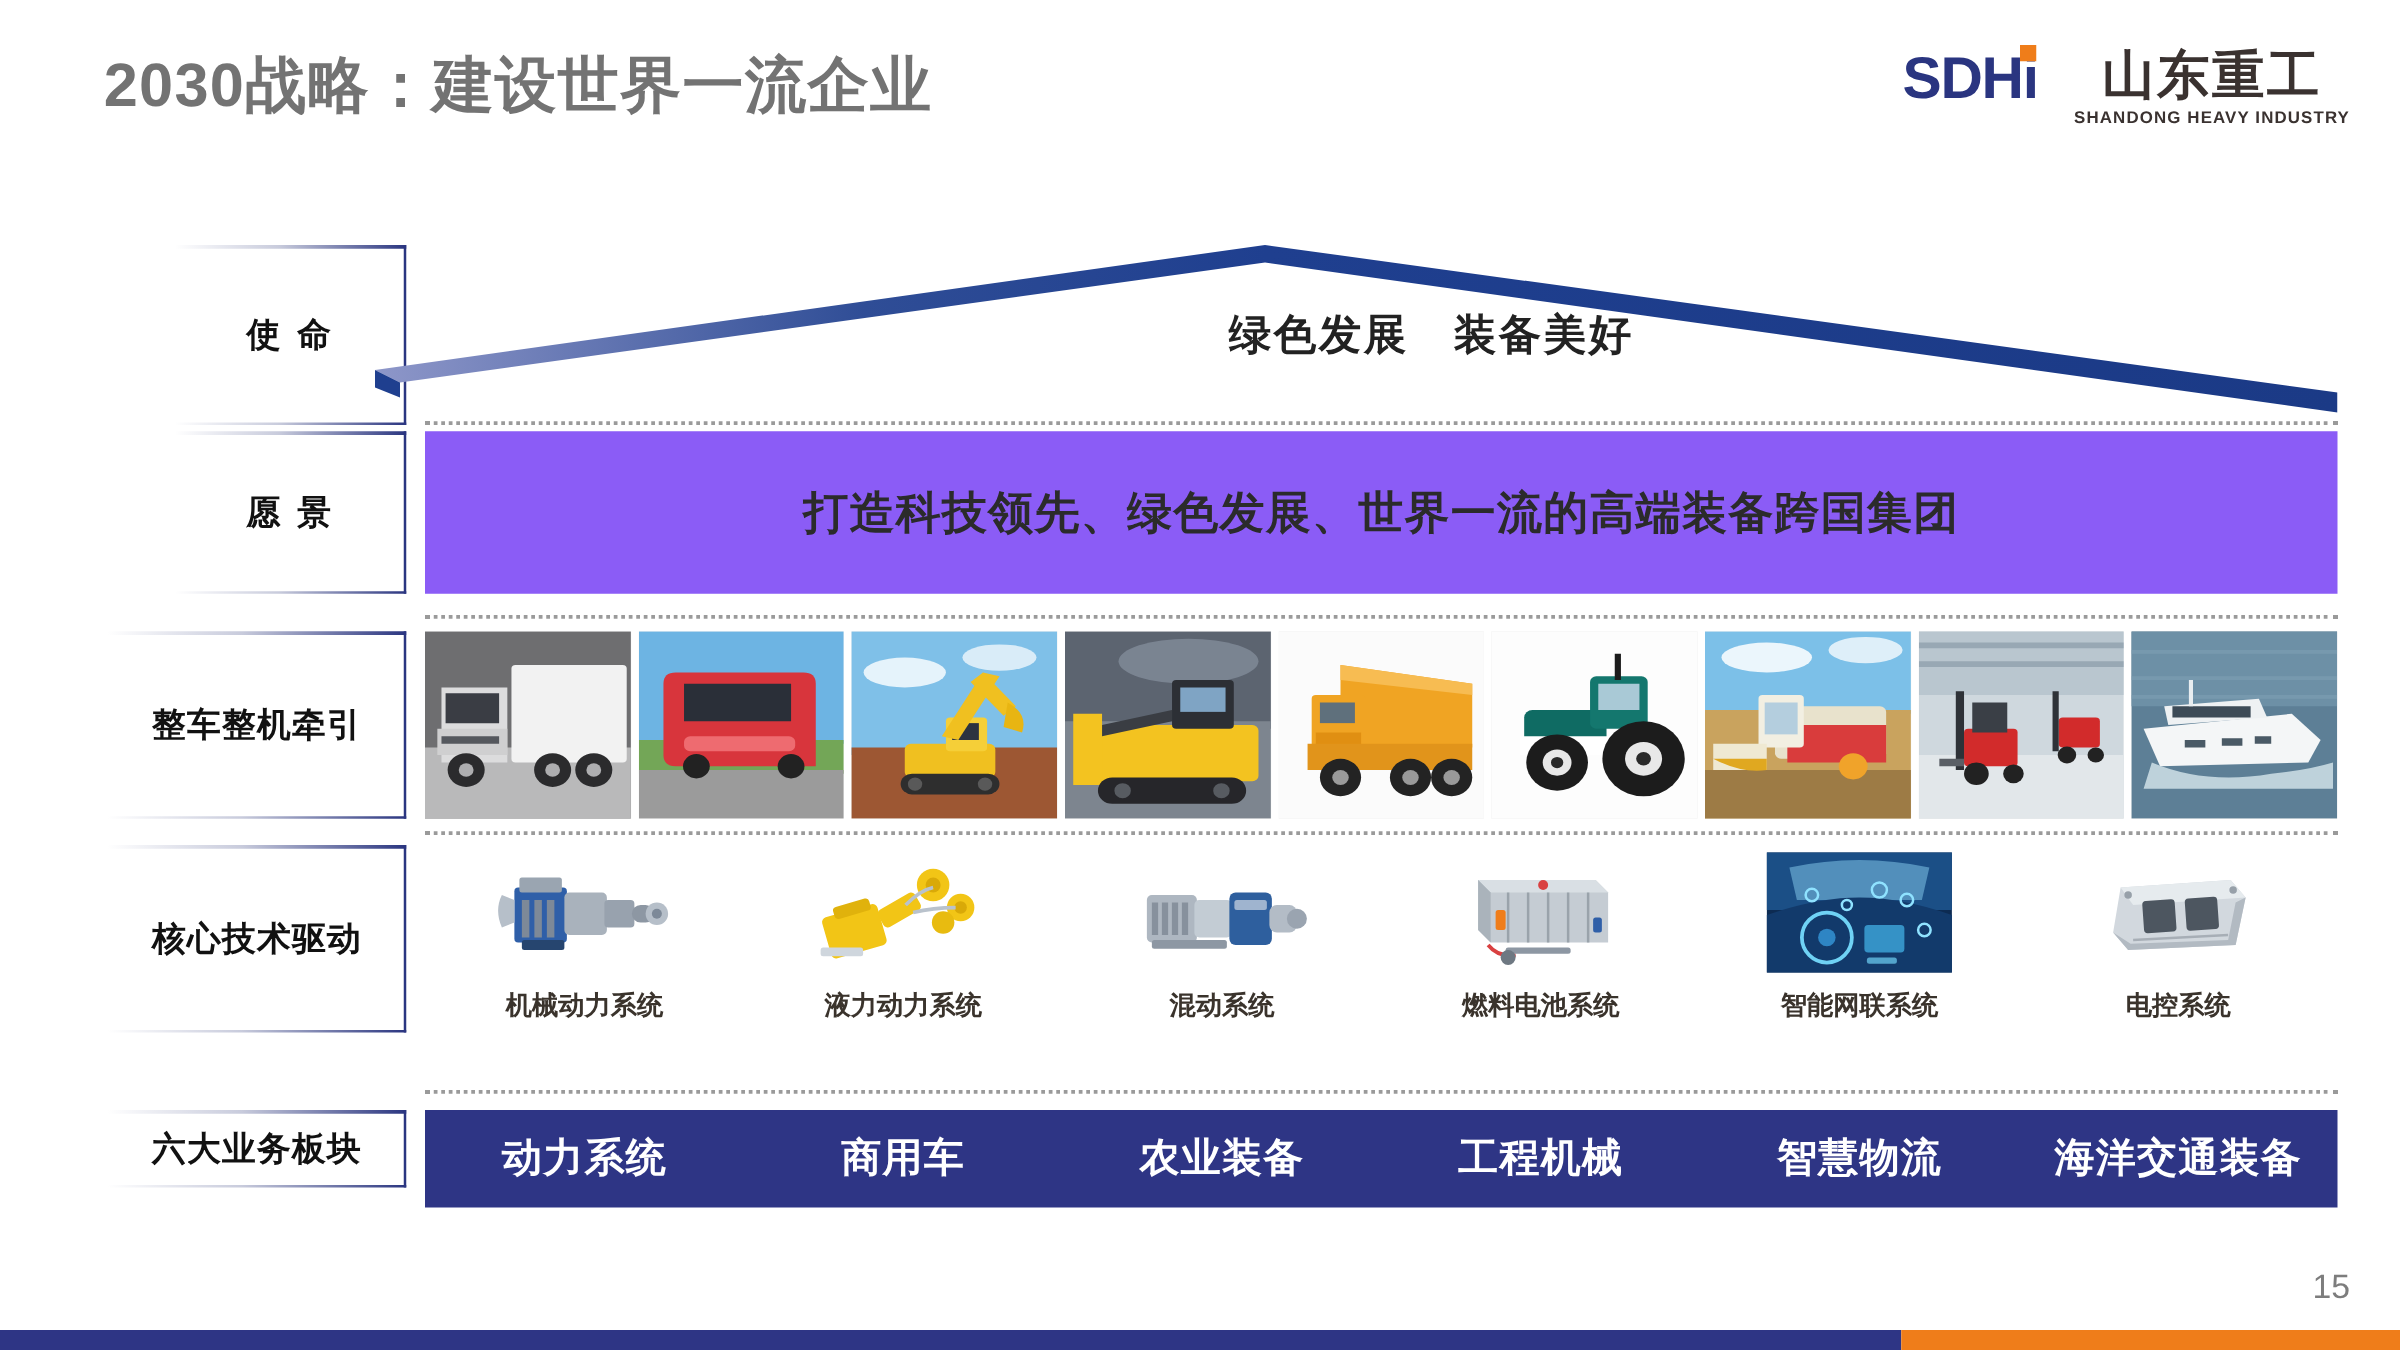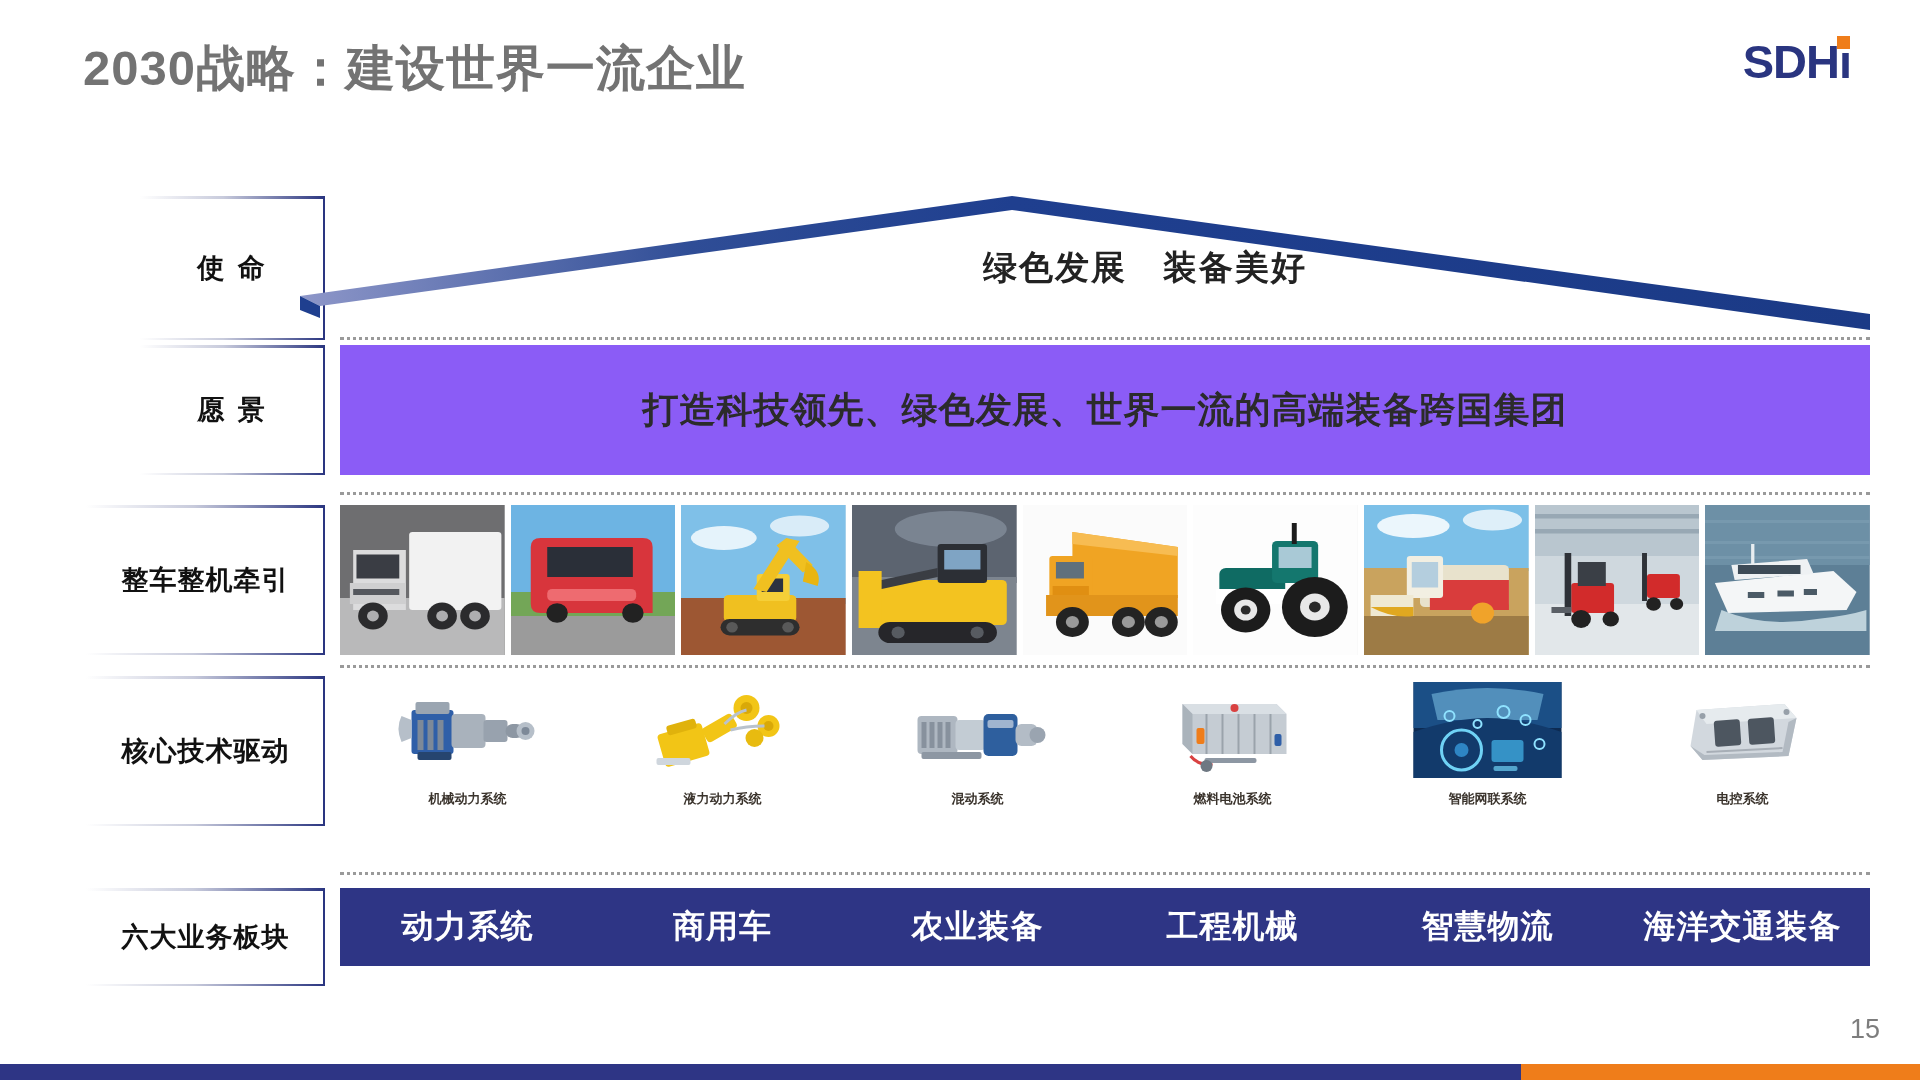--- a/index.html
+++ b/index.html
@@ -52,21 +52,21 @@
     display:flex; gap:6px; }
   .vcell { flex:1; position:relative; overflow:hidden; background:#f2f2f2; }
   .vcell svg { position:absolute; inset:0; width:100%; height:100%; }
 
   
   .trow { position:absolute; left:340px; top:676px; width:1530px; height:150px;
     display:flex; }
   .tcell { flex:1; display:flex; flex-direction:column; align-items:center; justify-content:flex-start; }
   .tpic { width:100%; height:108px; position:relative; }
   .tpic svg { position:absolute; inset:0; width:100%; height:100%; }
-  .tlabel { font-size:13px; font-weight:bold; color:#3a332c; margin-top:6px; white-space:nowrap; }
+  .tlabel { font-size:21px; font-weight:bold; color:#3a332c; margin-top:6px; white-space:nowrap; }
 
   
   .bizbar { position:absolute; left:340px; top:888px; width:1530px; height:78px;
     background:#2e3585; display:flex; align-items:center; }
   .bizitem { flex:1; text-align:center; color:#ffffff; font-size:32px; font-weight:bold;
     letter-spacing:1px; white-space:nowrap; }
 
   
   .pagenum { position:absolute; right:40px; bottom:35px; font-size:27px; color:#7d7d7d; }
   .footbar { position:absolute; left:0; bottom:0; width:1920px; height:16px; display:flex; }
@@ -79,20 +79,24 @@
 <div class="slide">
 
   <div class="title">2030战略：建设世界一流企业</div>
 
   <div class="logo">
     <div class="logo-sdhi">
       <span>SDH</span><span>i</span>
       <span class="logo-i-dot"></span>
     </div>
     <div class="logo-divider"></div>
+    <div class="logo-cn-wrap">
+      <div class="logo-cn">山东重工</div>
+      <div class="logo-en">SHANDONG HEAVY INDUSTRY</div>
+    </div>
   </div>
 
   <div class="lbl" style="left:140px; top:196px; width:185px; height:144px; font-size:27px; letter-spacing:3px;">
     <span class="txt">使  命</span>
     <span class="rbar"></span>
   </div>
 
   <div class="lbl" style="left:140px; top:345px; width:185px; height:130px; font-size:27px; letter-spacing:3px;">
     <span class="txt">愿  景</span>
     <span class="rbar"></span>
@@ -101,21 +105,21 @@
   <div class="lbl" style="left:86px; top:505px; width:239px; height:150px; font-size:27px; letter-spacing:1px;">
     <span class="txt">整车整机牵引</span>
     <span class="rbar"></span>
   </div>
 
   <div class="lbl" style="left:86px; top:676px; width:239px; height:150px; font-size:27px; letter-spacing:1px;">
     <span class="txt">核心技术驱动</span>
     <span class="rbar"></span>
   </div>
 
-  <div class="lbl" style="left:86px; top:888px; width:239px; height:98px; font-size:27px; letter-spacing:1px;text-align:right;">
+  <div class="lbl" style="left:86px; top:888px; width:239px; height:62px; font-size:27px; letter-spacing:1px;text-align:right;">
     <span class="txt">六大业务板块</span>
     <span class="rbar"></span>
   </div>
 
   <div class="roof">
     <svg viewBox="0 0 1570 144" preserveAspectRatio="none">
       <defs>
         <linearGradient id="roofL" x1="0" y1="0" x2="1" y2="0">
           <stop offset="0%" stop-color="#8e97c9"></stop>
           <stop offset="55%" stop-color="#2f4d96"></stop>

